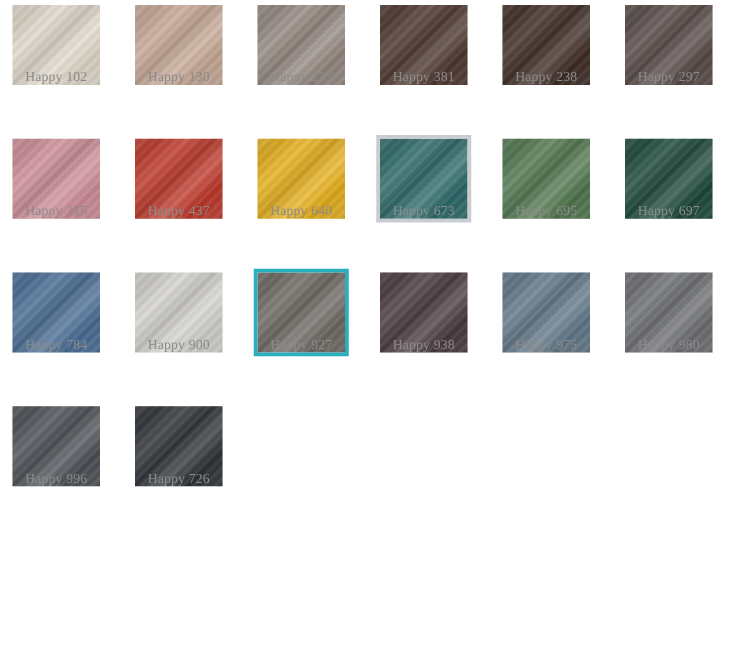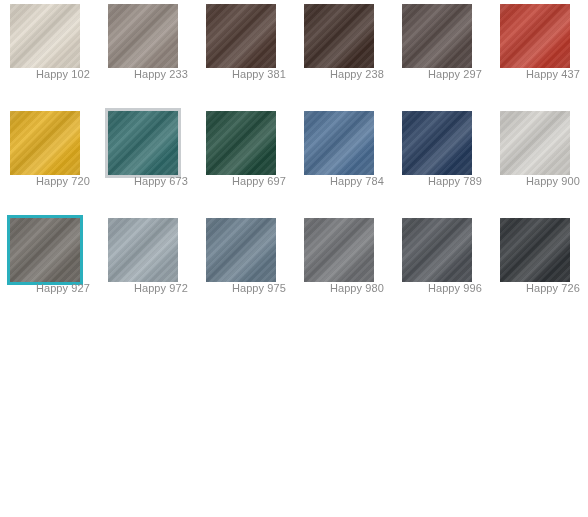--- a/index.html
+++ b/index.html
@@ -78,47 +78,57 @@
     outline: 3px solid #2aafbd;
     outline-offset: 0px;
   }
   .swatch-tile.hovered {
     outline: 3px solid #c9cdd0;
     outline-offset: 0px;
   }
   .swatch-label {
     position: absolute;
     left: 0;
-    top: 68px;
+    top: 56px;
     width: 90px;
-    text-align: right;
+    text-align: center;
     font-size: 11px;
     line-height: 13px;
     color: #8b8b8b;
     letter-spacing: 0.1px;
-    font-family: Liberation Sans, sans-serif;
+    font-family: Liberation Serif, serif;
     white-space: nowrap;
   }
 </style>
 </head>
 <body>
 
 <div id="swatch-grid">
     <div class="swatch-cell">
       <div class="swatch-tile-wrap">
         <div class="swatch-tile" style="background: rgb(227, 219, 205);">
           <div class="fab-a"></div>
           <div class="fab-b"></div>
           <div class="fab-c"></div>
         </div>
       </div>
       <div class="swatch-label">Happy 102</div>
     </div>
     <div class="swatch-cell">
       <div class="swatch-tile-wrap">
+        <div class="swatch-tile" style="background: rgb(201, 171, 152);">
+          <div class="fab-a"></div>
+          <div class="fab-b"></div>
+          <div class="fab-c"></div>
+        </div>
+      </div>
+      <div class="swatch-label">Happy 130</div>
+    </div>
+    <div class="swatch-cell">
+      <div class="swatch-tile-wrap">
         <div class="swatch-tile" style="background: rgb(150, 138, 130);">
           <div class="fab-a"></div>
           <div class="fab-b"></div>
           <div class="fab-c"></div>
         </div>
       </div>
       <div class="swatch-label">Happy 233</div>
     </div>
     <div class="swatch-cell">
       <div class="swatch-tile-wrap">
@@ -145,107 +155,117 @@
         <div class="swatch-tile" style="background: rgb(88, 75, 72);">
           <div class="fab-a"></div>
           <div class="fab-b"></div>
           <div class="fab-c"></div>
         </div>
       </div>
       <div class="swatch-label">Happy 297</div>
     </div>
     <div class="swatch-cell">
       <div class="swatch-tile-wrap">
+        <div class="swatch-tile" style="background: rgb(208, 144, 154);">
+          <div class="fab-a"></div>
+          <div class="fab-b"></div>
+          <div class="fab-c"></div>
+        </div>
+      </div>
+      <div class="swatch-label">Happy 315</div>
+    </div>
+    <div class="swatch-cell">
+      <div class="swatch-tile-wrap">
         <div class="swatch-tile" style="background: rgb(192, 57, 43);">
           <div class="fab-a"></div>
           <div class="fab-b"></div>
           <div class="fab-c"></div>
         </div>
       </div>
       <div class="swatch-label">Happy 437</div>
     </div>
     <div class="swatch-cell">
       <div class="swatch-tile-wrap">
         <div class="swatch-tile" style="background: rgb(232, 177, 28);">
           <div class="fab-a"></div>
           <div class="fab-b"></div>
           <div class="fab-c"></div>
         </div>
       </div>
-      <div class="swatch-label">Happy 720</div>
+      <div class="swatch-label">Happy 640</div>
     </div>
     <div class="swatch-cell">
       <div class="swatch-tile-wrap">
         <div class="swatch-tile hovered" style="background: rgb(46, 107, 107);">
           <div class="fab-a"></div>
           <div class="fab-b"></div>
           <div class="fab-c"></div>
         </div>
       </div>
       <div class="swatch-label">Happy 673</div>
     </div>
     <div class="swatch-cell">
       <div class="swatch-tile-wrap">
+        <div class="swatch-tile" style="background: rgb(82, 120, 79);">
+          <div class="fab-a"></div>
+          <div class="fab-b"></div>
+          <div class="fab-c"></div>
+        </div>
+      </div>
+      <div class="swatch-label">Happy 695</div>
+    </div>
+    <div class="swatch-cell">
+      <div class="swatch-tile-wrap">
         <div class="swatch-tile" style="background: rgb(29, 74, 58);">
           <div class="fab-a"></div>
           <div class="fab-b"></div>
           <div class="fab-c"></div>
         </div>
       </div>
       <div class="swatch-label">Happy 697</div>
     </div>
     <div class="swatch-cell">
       <div class="swatch-tile-wrap">
         <div class="swatch-tile" style="background: rgb(74, 110, 150);">
           <div class="fab-a"></div>
           <div class="fab-b"></div>
           <div class="fab-c"></div>
         </div>
       </div>
       <div class="swatch-label">Happy 784</div>
     </div>
     <div class="swatch-cell">
       <div class="swatch-tile-wrap">
-        <div class="swatch-tile" style="background: rgb(36, 59, 94);">
-          <div class="fab-a"></div>
-          <div class="fab-b"></div>
-          <div class="fab-c"></div>
-        </div>
-      </div>
-      <div class="swatch-label">Happy 789</div>
-    </div>
-    <div class="swatch-cell">
-      <div class="swatch-tile-wrap">
         <div class="swatch-tile" style="background: rgb(214, 212, 207);">
           <div class="fab-a"></div>
           <div class="fab-b"></div>
           <div class="fab-c"></div>
         </div>
       </div>
       <div class="swatch-label">Happy 900</div>
     </div>
     <div class="swatch-cell">
       <div class="swatch-tile-wrap">
         <div class="swatch-tile selected" style="background: rgb(111, 106, 100);">
           <div class="fab-a"></div>
           <div class="fab-b"></div>
           <div class="fab-c"></div>
         </div>
       </div>
       <div class="swatch-label">Happy 927</div>
     </div>
     <div class="swatch-cell">
       <div class="swatch-tile-wrap">
-        <div class="swatch-tile" style="background: rgb(154, 167, 175);">
-          <div class="fab-a"></div>
-          <div class="fab-b"></div>
-          <div class="fab-c"></div>
-        </div>
-      </div>
-      <div class="swatch-label">Happy 972</div>
+        <div class="swatch-tile" style="background: rgb(74, 58, 65);">
+          <div class="fab-a"></div>
+          <div class="fab-b"></div>
+          <div class="fab-c"></div>
+        </div>
+      </div>
+      <div class="swatch-label">Happy 938</div>
     </div>
     <div class="swatch-cell">
       <div class="swatch-tile-wrap">
         <div class="swatch-tile" style="background: rgb(99, 121, 138);">
           <div class="fab-a"></div>
           <div class="fab-b"></div>
           <div class="fab-c"></div>
         </div>
       </div>
       <div class="swatch-label">Happy 975</div>

